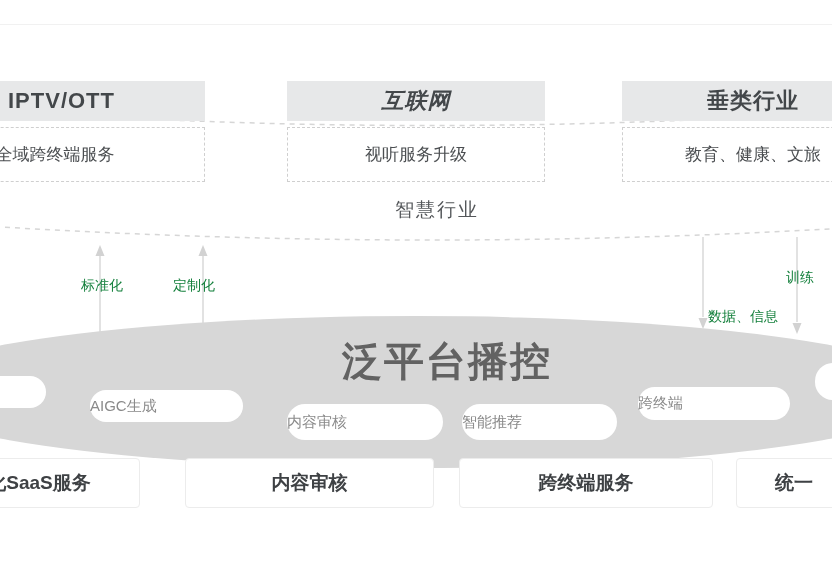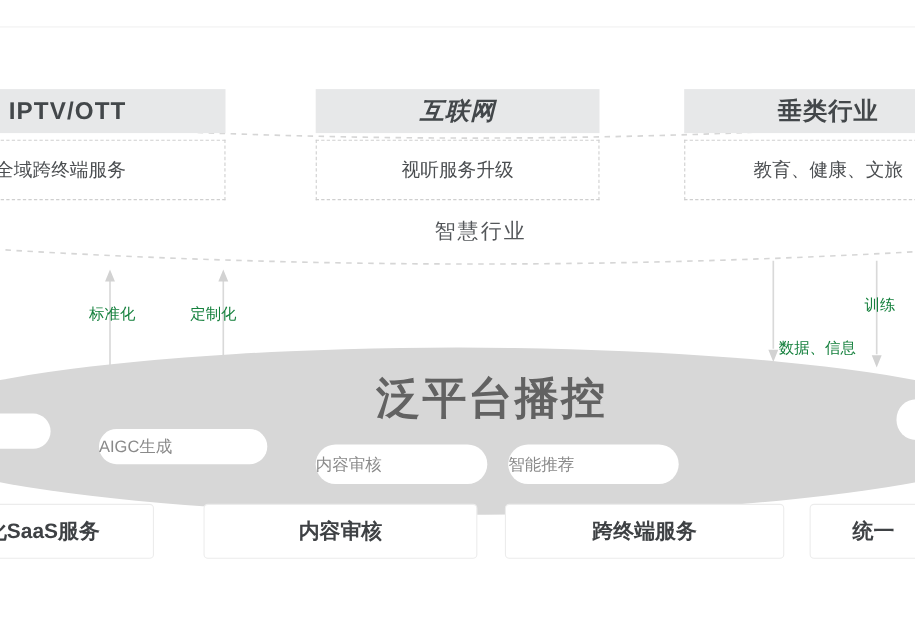--- a/index.html
+++ b/index.html
@@ -131,20 +131,23 @@
   <div class="pill" id="pill-cut-left"></div>
   <div class="pill" id="pill-aigc">
     <span>AIGC生成</span>
   </div>
   <div class="pill" id="pill-review">
     <span>内容审核</span>
   </div>
   <div class="pill" id="pill-recommend">
     <span>智能推荐</span>
   </div>
+  <div class="pill" id="pill-cross">
+    <span>跨终端</span>
+  </div>
   <div class="pill" id="pill-cut-right"></div>
 
   <div class="svc-box" id="svc-saas">
     <span>化SaaS服务</span>
   </div>
   <div class="svc-box" id="svc-content">
     <span>内容审核</span>
   </div>
   <div class="svc-box" id="svc-cross">
     <span>跨终端服务</span>

